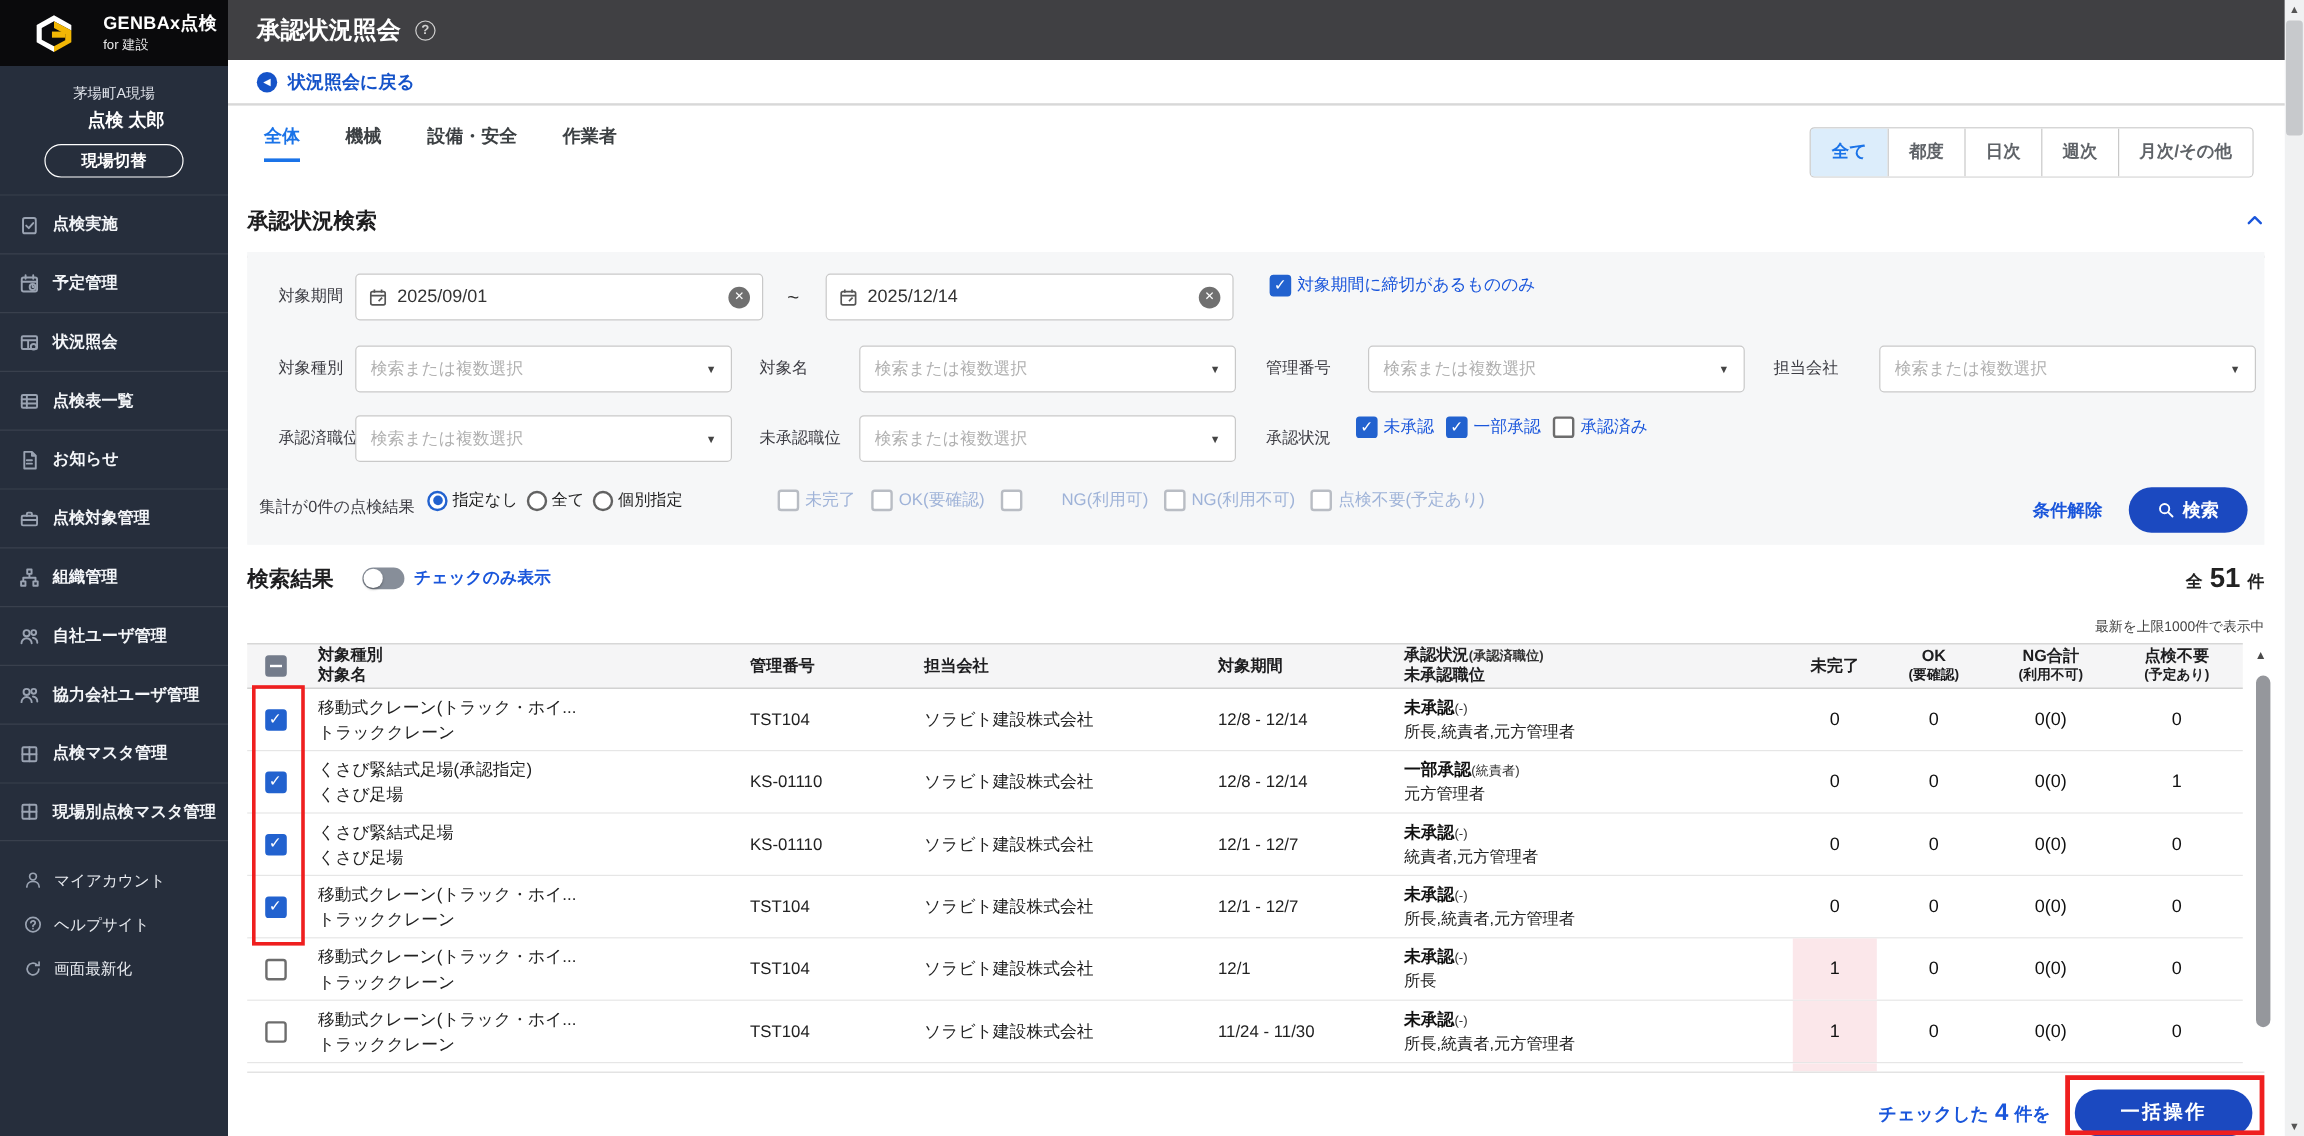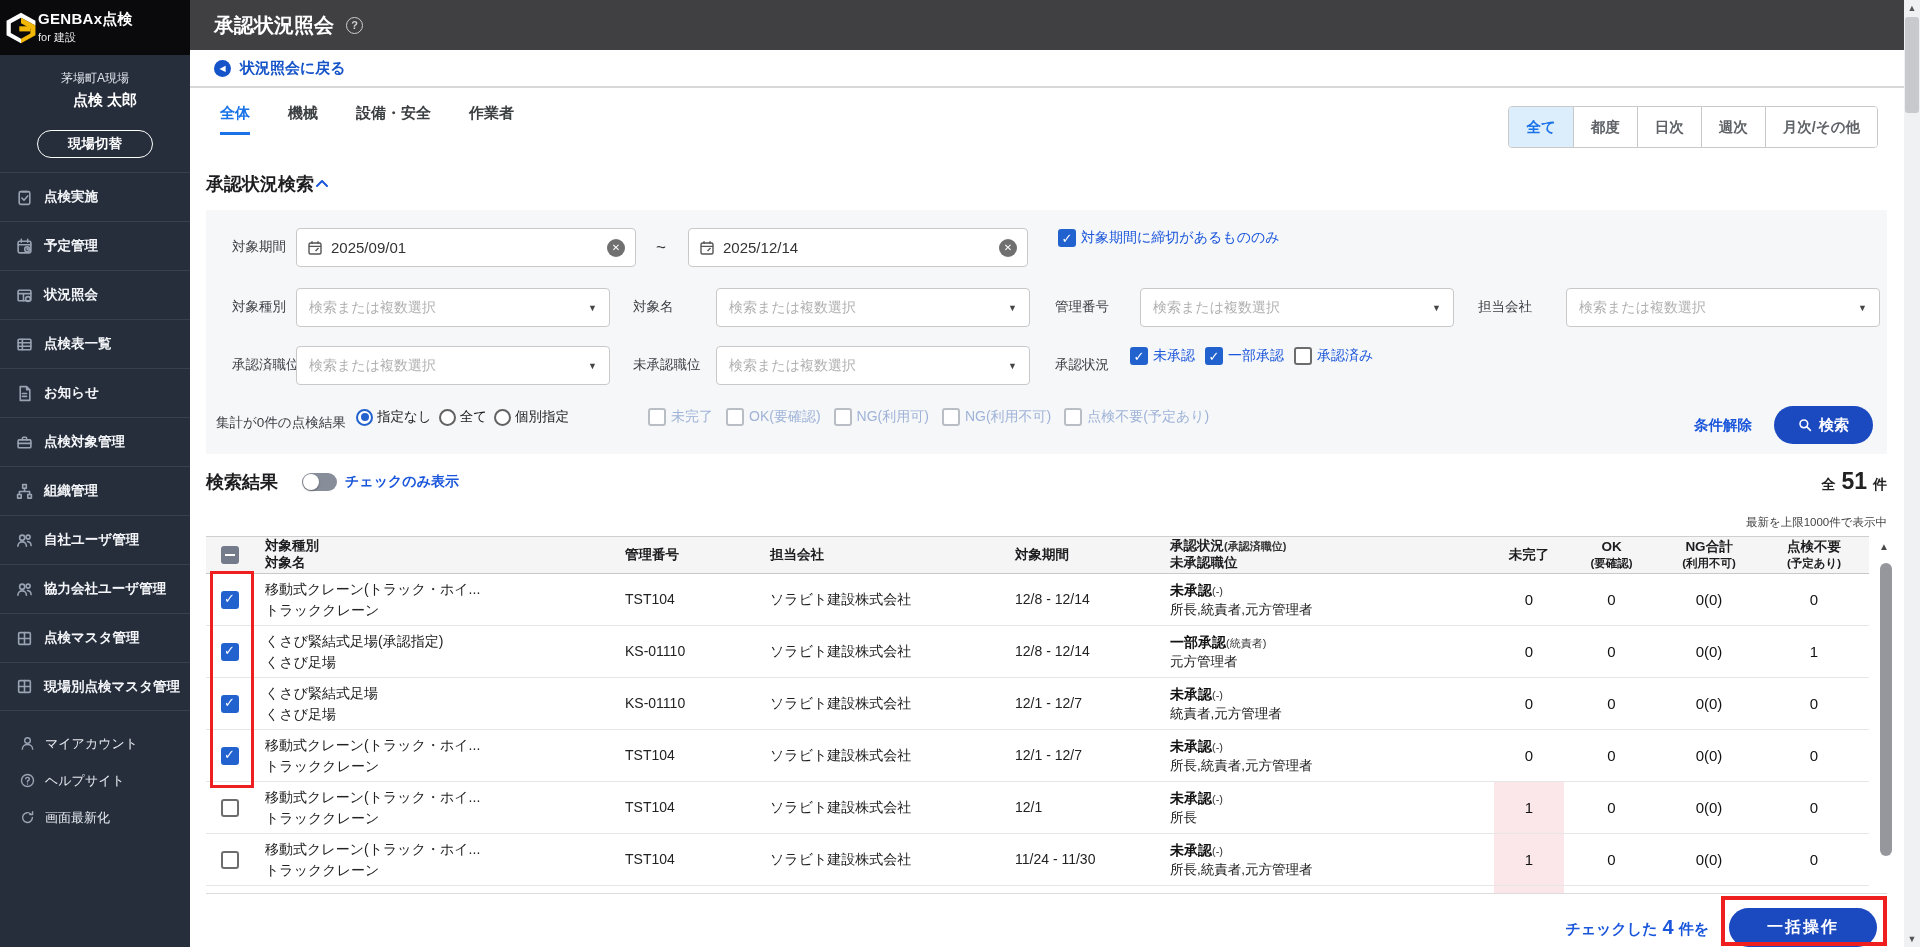--- a/index.html
+++ b/index.html
@@ -4,27 +4,27 @@
 <style>
   * { margin:0; padding:0; box-sizing:border-box; }
   html,body { width:1920px; height:947px; overflow:hidden; background:#fff;
     font-family:"Liberation Sans","DejaVu Sans",sans-serif; color:#222; }
   .page { position:relative; width:1920px; height:947px; }
 
   
   .sidebar { position:absolute; left:0; top:0; width:190px; height:947px;
     background:#262e3c; color:#eef1f5; }
   .logo { height:55px; background:#0a0a0c; display:flex; align-items:center;
-    padding-left:4px; gap:0; cursor:pointer; }
+    padding-left:28px; gap:24px; cursor:pointer; }
   .logo-text .logo-t { font-size:15px; font-weight:bold; color:#fff; letter-spacing:.3px; }
   .logo-text .logo-s { font-size:11px; color:#e8e8e8; margin-top:1px; }
   .site { text-align:center; padding-top:15px; }
   .site-name { font-size:12px; color:#dfe3ea; }
   .user-name { font-size:15px; font-weight:bold; color:#fff; margin-top:4px;margin-left:20px; }
-  .switch-btn { margin-top:20px; background:transparent; border:1.5px solid #fff;
+  .switch-btn { margin-top:10px; background:transparent; border:1.5px solid #fff;
     border-radius:16px; color:#fff; font-size:13.5px; font-weight:bold;
     padding:4px 30px; cursor:pointer; font-family:inherit; }
   #side-nav { margin-top:14px; }
   .snav-item { height:49px; display:flex; align-items:center; gap:11px;
     padding-left:16px; border-top:1px solid rgba(255,255,255,.09);
     font-size:13.5px; font-weight:bold; color:#f4f6f9; cursor:pointer; }
   #side-nav .snav-item:last-child { border-bottom:1px solid rgba(255,255,255,.09); }
   .sicon { width:17px; height:17px; display:inline-flex; color:#9aa3b2; }
   .sicon svg { width:17px; height:17px; }
   #side-footer { margin-top:14px; }
@@ -53,21 +53,21 @@
 
   .segmented { position:absolute; top:106px; right:26px; display:flex;
     border:1px solid #c9c9c9; border-radius:4px; overflow:hidden; background:#fff; }
   .seg { padding:0 17px; height:40px; line-height:40px; font-size:14.5px; font-weight:bold;
     color:#5f6368; border-left:1px solid #c9c9c9; cursor:pointer; background:#fff; }
   .seg:first-child { border-left:none; }
   .seg.active { background:#dcedfb; color:#1a73e8; }
 
   .search-head { position:absolute; left:16px; top:172px; width:1681px;
     border-bottom:2px solid #d8d8d8; padding-bottom:17px;
-    display:flex; align-items:center; justify-content:flex-start; }
+    display:flex; align-items:center; justify-content:space-between; }
   .search-head .st { font-size:18px; font-weight:bold; color:#1d1d1f; }
   .chev-up { width:16px; height:16px; color:#1a56db; cursor:pointer; }
 
   .panel { position:absolute; left:16px; top:210px; width:1681px; height:244px;
     background:#f6f7f8; }
   .p-abs { position:absolute; display:flex; align-items:center; }
   .lbl { font-size:13.5px; color:#3c3c43; }
   .date-input { width:340px; height:39px; background:#fff; border:1px solid #c9c9c9;
     border-radius:4px; display:flex; align-items:center; padding:0 10px; gap:8px; cursor:text; }
   .date-input .dval { font-size:15px; color:#333; }
@@ -460,21 +460,21 @@
         </div>
       <div class="p-abs" style="left:442px; top:198px; gap:13px;" id="disabled-checks">
           <span style="display: inline-flex; align-items: center;">
             <span class="cb disabled"></span>
             <span class="cbl-dis">未完了</span>
           </span>
           <span style="display: inline-flex; align-items: center;">
             <span class="cb disabled"></span>
             <span class="cbl-dis">OK(要確認)</span>
           </span>
-          <span style="display: inline-flex; align-items: flex-end;">
+          <span style="display: inline-flex; align-items: flex-end; gap: 28px;">
             <span class="cb disabled"></span>
             <span class="cbl-dis">NG(利用可)</span>
           </span>
           <span style="display: inline-flex; align-items: center;">
             <span class="cb disabled"></span>
             <span class="cbl-dis">NG(利用不可)</span>
           </span>
           <span style="display: inline-flex; align-items: center;">
             <span class="cb disabled"></span>
             <span class="cbl-dis">点検不要(予定あり)</span>

